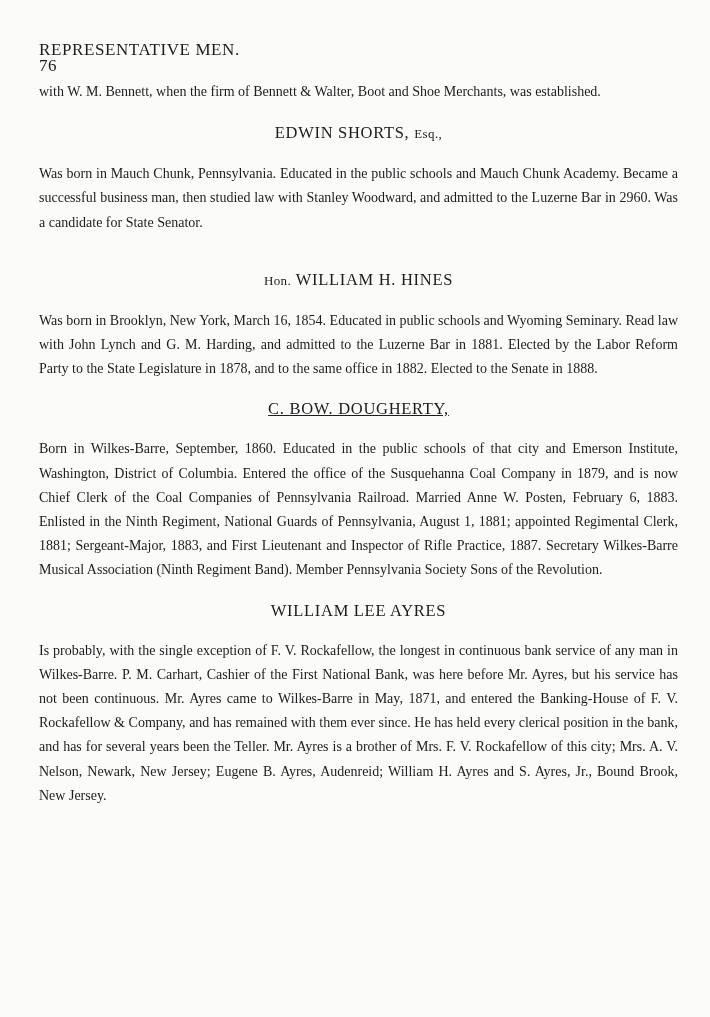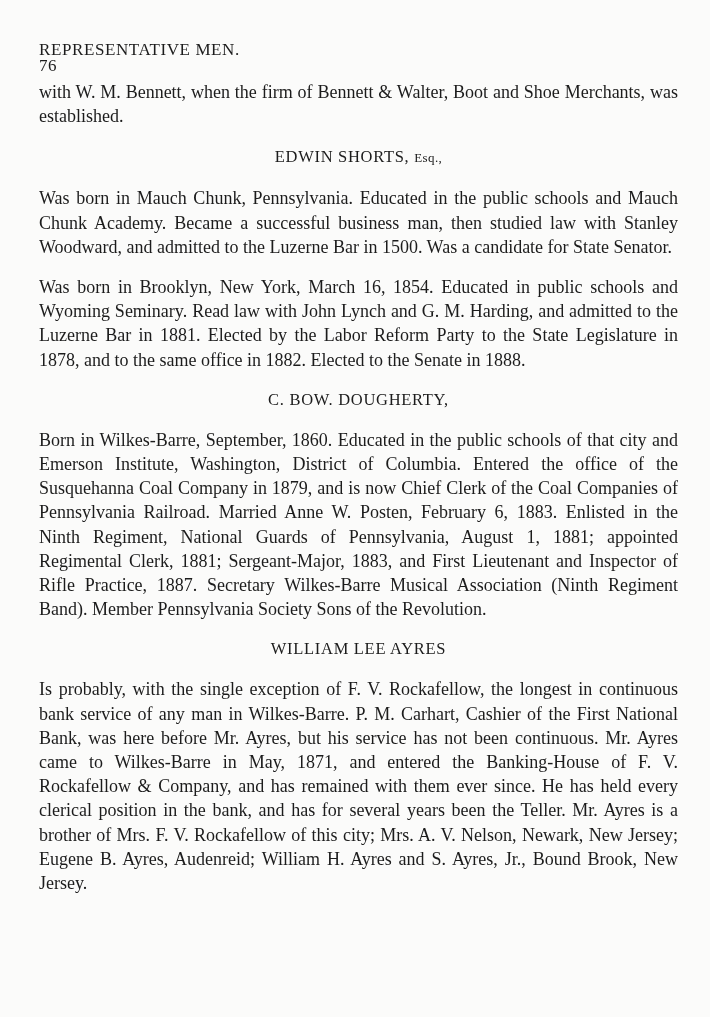--- a/index.html
+++ b/index.html
@@ -33,21 +33,21 @@
       top: 16px;
     }
     .running-title {
       position: absolute;
       left: 0;
       right: 0;
       top: 0;
     }
     p.body {
       margin: 0;
-      font-size: 18px;
+      font-size: 14px;
       line-height: 24.2px;
       text-align: justify;
       text-align-last: left;
     }
     .first-para {
       margin-top: 16px !important;
     }
     h2.section-heading {
       margin: 16px;
       font-weight: normal;
@@ -56,41 +56,42 @@
       letter-spacing: 0.7px;
       line-height: 24px;
     }
     .sc {
       font-size: 13px;
       letter-spacing: 0.4px;
     }
     .sec1 { margin-top: 17px !important; }
     .sec-body { margin-top: 16px !important; }
     .sec2 { margin-top: 33px !important; }
-    .sec3 { margin-top: 16px !important; }
+    .sec3 { margin-top: 16px !important; text-decoration: underline; }
     .sec4 { margin-top: 16px !important; }
   </style>
 </head>
 <body>
 
 <div class="page">
 
   <div class="running-head">
     <span class="page-number">76</span>
     <span class="running-title">REPRESENTATIVE MEN.</span>
   </div>
 
   <p class="body first-para">with W. M. Bennett, when the firm of Bennett &amp; Walter, Boot and Shoe Merchants, was established.</p>
 
   <section>
     <h2 class="section-heading sec1"><span>EDWIN SHORTS, </span><span class="sc">Esq.,</span></h2>
-    <p class="body sec-body">Was born in Mauch Chunk, Pennsylvania. Educated in the public schools and Mauch Chunk Academy. Became a successful business man, then studied law with Stanley Woodward, and admitted to the Luzerne Bar in 1500. Was a candidate for State Senator.</p>
+    <p class="body sec-body">Was born in Mauch Chunk, Pennsylvania. Educated in the public schools and Mauch Chunk Academy. Became a successful business man, then studied law with Stanley Woodward, and admitted to the Luzerne Bar in 2960. Was a candidate for State Senator.</p>
   </section>
 
   <section>
+    <h2 class="section-heading sec2"><span class="sc">Hon.</span><span> WILLIAM H. HINES</span></h2>
     <p class="body sec-body">Was born in Brooklyn, New York, March 16, 1854. Educated in public schools and Wyoming Seminary. Read law with John Lynch and G. M. Harding, and admitted to the Luzerne Bar in 1881. Elected by the Labor Reform Party to the State Legislature in 1878, and to the same office in 1882. Elected to the Senate in 1888.</p>
   </section>
 
   <section>
     <h2 class="section-heading sec3">C. BOW. DOUGHERTY,</h2>
     <p class="body sec-body">Born in Wilkes-Barre, September, 1860. Educated in the public schools of that city and Emerson Institute, Washington, District of Columbia. Entered the office of the Susquehanna Coal Company in 1879, and is now Chief Clerk of the Coal Companies of Pennsylvania Railroad. Married Anne W. Posten, February 6, 1883. Enlisted in the Ninth Regiment, National Guards of Pennsylvania, August 1, 1881; appointed Regimental Clerk, 1881; Sergeant-Major, 1883, and First Lieutenant and Inspector of Rifle Practice, 1887. Secretary Wilkes-Barre Musical Association (Ninth Regiment Band). Member Pennsylvania Society Sons of the Revolution.</p>
   </section>
 
   <section>
     <h2 class="section-heading sec4">WILLIAM LEE AYRES</h2>

